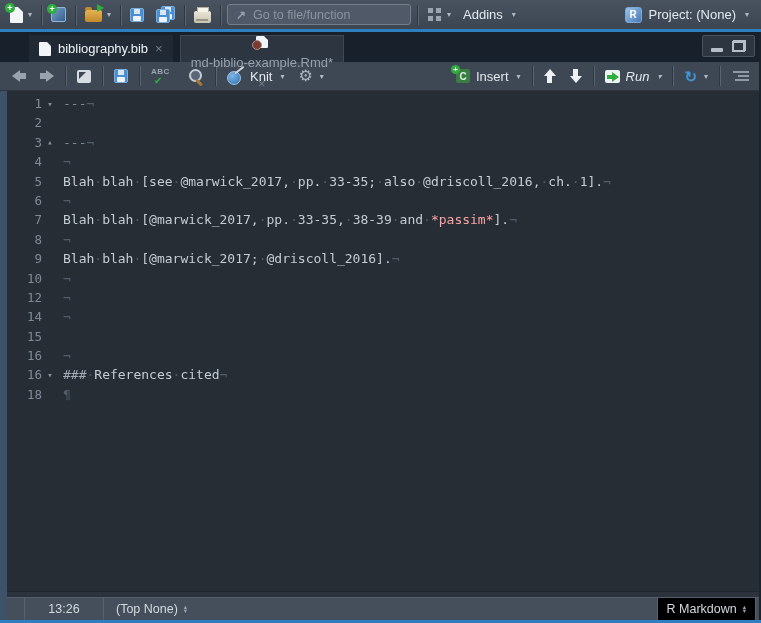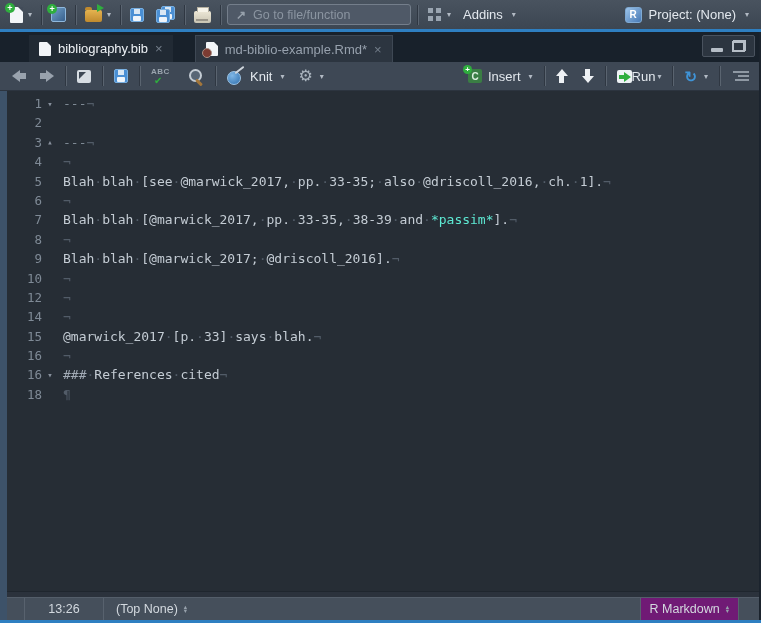--- a/index.html
+++ b/index.html
@@ -37,21 +37,21 @@
   .ic-grid::before { content:""; position:absolute; top:1px; left:1px; width:5px; height:5px; background:#9aa5b1; box-shadow:8px 0 0 #9aa5b1, 0 8px 0 #9aa5b1, 8px 8px 0 #9aa5b1; }
   .spacer { flex:1; }
   .ic-rcube { width:17px; height:16px; border-radius:3px; background:linear-gradient(135deg,#9cc4ea,#4779b5); border:1px solid #7fa9d2; color:#fff; font-weight:bold; font-size:10px; display:flex; align-items:center; justify-content:center; }
 
   .blue-divider { flex:0 0 3px; background:#2e7fc1; }
 
   
   .tab-bar { flex:0 0 30px; background:#18212b; display:flex; align-items:flex-end; padding-left:29px; position:relative; }
   .tab { height:27px; display:flex; align-items:center; gap:7px; padding:0 10px; font-size:13px; }
   .tab.inactive { background:#212a34; color:#eef2f6; }
-  .tab.active { background:#2c3540; color:#97a1ad; border:1px solid #3e4854; border-bottom:none; margin-left:22px; }
+  .tab.active { background:#2c3540; color:#97a1ad; border:1px solid #3e4854; border-bottom:none; margin-left:7px;flex-direction:column; }
   .tab-file { position:relative; width:12px; height:14px; background:#f2f5f8; border-radius:1px; flex:0 0 12px; }
   .tab-file::after { content:""; position:absolute; top:0; right:0; border-style:solid; border-width:0 4px 4px 0; border-color:transparent #27303a transparent transparent; }
   .md-dot { position:absolute; bottom:-2px; left:-4px; width:10px; height:10px; border-radius:50%; background:#7c3b32; border:1px solid #a98f85; z-index:2; }
   .tab-close { font-size:13px; color:#737e8a; line-height:13px; }
   .pane-btns { position:absolute; right:6px; top:3px; height:22px; display:flex; align-items:center; gap:9px; background:#2c3540; border:1px solid #49525e; border-radius:2px; padding:0 8px; }
   .ic-min { width:12px; height:4px; background:#b6bec7; border-radius:1px; margin-top:8px; }
   .ic-max { position:relative; width:14px; height:12px; }
   .ic-max::before { content:""; position:absolute; top:0; right:0; width:9px; height:7px; border:2px solid #b6bec7; }
   .ic-max::after { content:""; position:absolute; bottom:0; left:0; width:9px; height:7px; border:2px solid #b6bec7; background:#2c3540; }
 
@@ -91,31 +91,31 @@
   .editor { flex:1 1 auto; background:#262d35; position:relative; overflow:hidden; }
   .code-area { padding-top:3px; font-family:"DejaVu Sans Mono", monospace; font-size:13px; }
   .code-line { display:flex; height:19.4px; line-height:19.4px; align-items:center; }
   .line-num { flex:0 0 42px; text-align:right; color:#7f8a96; font-size:12.5px; }
   .fold-col { flex:0 0 16px; text-align:center; color:#87909c; font-size:9px; padding-top:1px; }
   .code-text { white-space:pre; color:#c4ccd4; padding-left:5px; }
   .ws { color:#525c68; }
   .tok-meta { color:#7e8994; }
   .tok-key { color:#dd9760; }
   .tok-text { color:#c4ccd4; }
-  .tok-em { color:#5eead4; }
+  .tok-em { color:#fca5a5; }
   .tok-hash { color:#a2abb6; }
   .cursor { display:inline-block; width:2px; height:14px; background:#ce5563; vertical-align:-2px; margin-right:1px; }
 
   
   .pre-status { flex:0 0 6px; background:#2b323c; border-top:1px solid #1f262e; }
   .status-bar { flex:0 0 23px; background:#454f5b; border-top:1px solid #545e6a; display:flex; align-items:center; font-size:12.5px; color:#d3d9df; }
   .pos-cell { flex:0 0 80px; margin-left:24px; height:100%; line-height:22px; text-align:center; border-left:1px solid #58626e; border-right:1px solid #58626e; }
   .scope-cell { display:flex; align-items:center; gap:6px; padding:0 12px; height:100%; }
   .spinner { display:flex; flex-direction:column; font-size:6.5px; line-height:4.5px; color:#97a1ac; }
-  .mode-cell { margin-left:auto; margin-right:22px; height:100%; display:flex; align-items:center; gap:6px; padding:0 9px; background:#701a75; border-left:1px solid #58626e; border-right:1px solid #58626e; }
+  .mode-cell { margin-left:auto; margin-right:5px; height:100%; display:flex; align-items:center; gap:6px; padding:0 9px; background:#000000; border-left:1px solid #58626e; border-right:1px solid #58626e; }
   .bottom-border { flex:0 0 3px; background:#2e7fc1; }
 
   .left-edge { position:absolute; left:0; top:91px; bottom:3px; width:7px; background:#3d5269; z-index:5; }
   .right-edge { position:absolute; right:0; top:32px; bottom:3px; width:2px; background:#1b232d; z-index:5; }
 </style>
 </head>
 <body>
 
 <div class="window">
 
@@ -254,21 +254,21 @@
           <span class="ud-stem"></span>
         </span>
     </div>
     <div class="tbtn">
       <span class="ud-arrow">
           <span class="ud-stem"></span>
           <span class="ud-head-down"></span>
         </span>
     </div>
     <div class="vsep"></div>
-    <div class="tbtn" style="gap:0;">
+    <div class="tbtn" style="gap:6px;font-style:italic;">
       <span class="ic-run"></span>
       <span class="tlabel">Run</span>
       <span class="caret">▾</span>
     </div>
     <div class="vsep"></div>
     <div class="tbtn" style="gap:5px;">
       <span class="ic-rerun">↻</span>
       <span class="caret">▾</span>
     </div>
     <div class="vsep"></div>
@@ -338,21 +338,20 @@
           <span class="code-text"><span class="ws">¬</span></span>
         </div>
         <div class="code-line">
           <span class="line-num">14</span>
           <span class="fold-col"></span>
           <span class="code-text"><span class="ws">¬</span></span>
         </div>
         <div class="code-line">
           <span class="line-num">15</span>
           <span class="fold-col"></span>
-          <span class="code-text"><span class="tok-text">@marwick_2017<span class="ws">·</span>[p.<span class="ws">·</span>33]<span class="ws">·</span>says<span class="ws">·</span>blah.</span><span class="ws">¬</span></span>
         </div>
         <div class="code-line">
           <span class="line-num">16</span>
           <span class="fold-col"></span>
           <span class="code-text"><span class="ws">¬</span></span>
         </div>
         <div class="code-line">
           <span class="line-num">16</span>
           <span class="fold-col">▾</span>
           <span class="code-text"><span class="tok-hash">###</span><span class="tok-text"><span class="ws">·</span>References<span class="ws">·</span>cited</span><span class="ws">¬</span></span>

